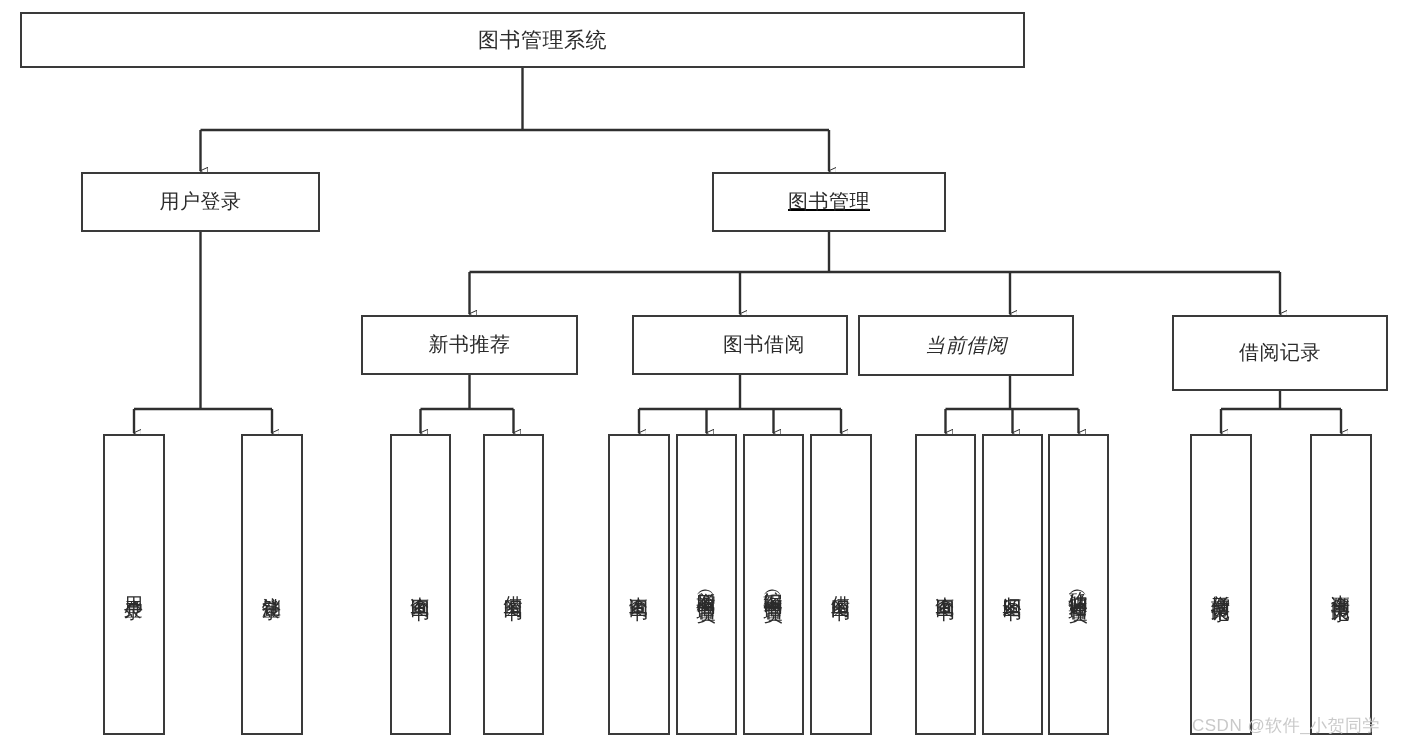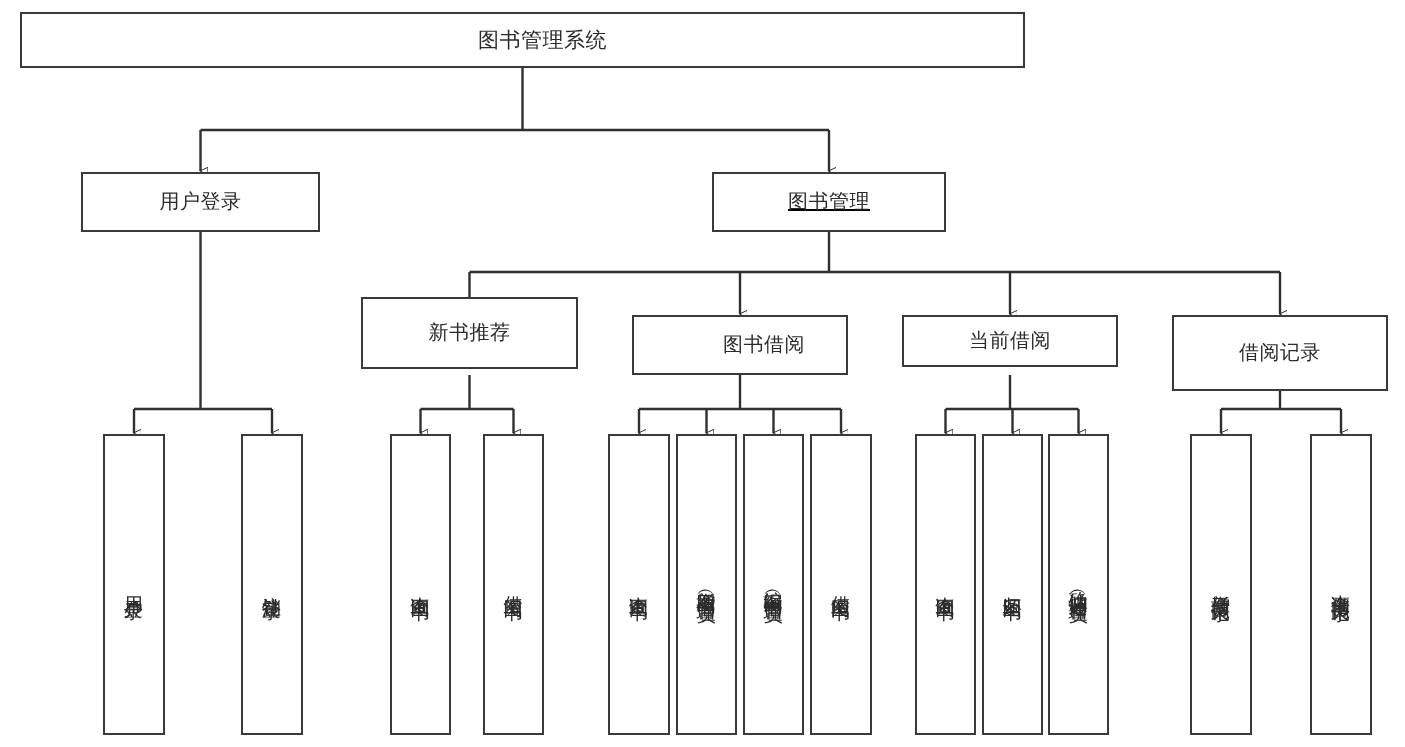--- a/index.html
+++ b/index.html
@@ -114,27 +114,27 @@
   <div id="nodes-layer">
       <div class="node-box horizontal root" style="left: 20px; top: 12px; width: 1005px; height: 56px; padding-left: 40px;">
         <span class="node-label">图书管理系统</span>
       </div>
       <div class="node-box horizontal" style="left: 81px; top: 172px; width: 239px; height: 60px;">
         <span class="node-label">用户登录</span>
       </div>
       <div class="node-box horizontal" style="left: 712px; top: 172px; width: 234px; height: 60px; text-decoration: underline;">
         <span class="node-label">图书管理</span>
       </div>
-      <div class="node-box horizontal" style="left: 361px; top: 297px; width: 217px; height: 72px;">
+      <div class="node-box horizontal" style="left: 361px; top: 315px; width: 217px; height: 60px;">
         <span class="node-label">新书推荐</span>
       </div>
       <div class="node-box horizontal" style="left: 632px; top: 315px; width: 216px; height: 60px; padding-left: 48px;">
         <span class="node-label">图书借阅</span>
       </div>
-      <div class="node-box horizontal" style="left: 902px; top: 315px; width: 216px; height: 52px;">
+      <div class="node-box horizontal" style="left: 858px; top: 315px; width: 216px; height: 61px; font-style: italic;">
         <span class="node-label">当前借阅</span>
       </div>
       <div class="node-box horizontal" style="left: 1172px; top: 315px; width: 216px; height: 76px;">
         <span class="node-label">借阅记录</span>
       </div>
       <div class="node-box vertical" style="left: 103px; top: 434px; width: 62px; height: 301px;">
         <span class="node-label">用户登录</span>
       </div>
       <div class="node-box vertical" style="left: 241px; top: 434px; width: 62px; height: 301px;">
         <span class="node-label">注销登录</span>
@@ -167,13 +167,14 @@
         <span class="node-label">确认归还（管理员）</span>
       </div>
       <div class="node-box vertical" style="left: 1190px; top: 434px; width: 62px; height: 301px;">
         <span class="node-label">新增借阅记录</span>
       </div>
       <div class="node-box vertical" style="left: 1310px; top: 434px; width: 62px; height: 301px;">
         <span class="node-label">查询借阅记录</span>
       </div>
     </div>
 
+  <div class="watermark" style="left: 1192px; top: 714px;">CSDN @软件_小贺同学</div>
 </div>
 
 </body></html>

